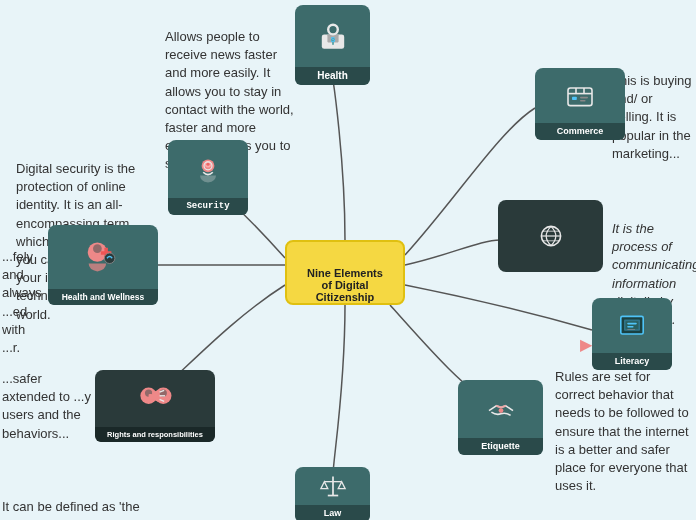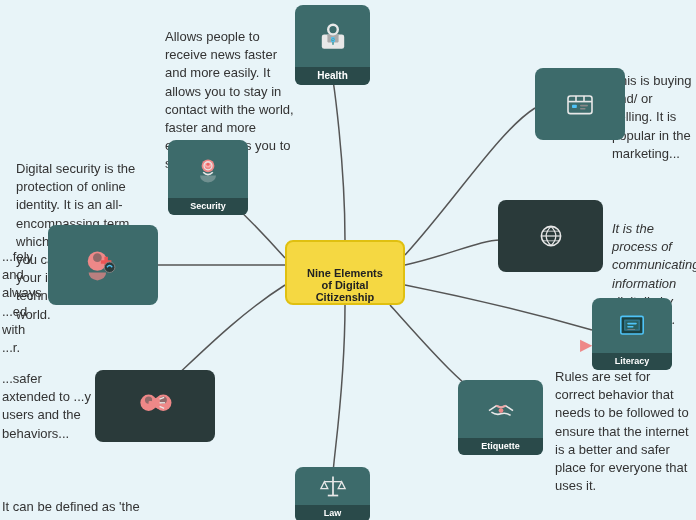--- a/index.html
+++ b/index.html
@@ -86,20 +86,21 @@
       width: 90px; height: 72px;
       background: #3d6b6b;
     }
     .node-commerce .label { background: #2a4a4a; }
 
     
     .node-security {
       left: 168px; top: 140px;
       width: 80px; height: 75px;
       background: #3d6b6b;
+      font-family: Liberation Mono, monospace;
     }
     .node-security .label { background: #2a4a4a; }
 
     
     .node-communication {
       left: 498px; top: 200px;
       width: 105px; height: 72px;
       background: #2a3a3a;
     }
     .node-communication .label { background: #1a2828; font-size: 8.5px; }
@@ -211,20 +212,21 @@
     <svg class="icon-svg" viewBox="0 0 40 40" fill="none">
       <rect x="5" y="10" width="30" height="22" rx="3" stroke="#e8e8e8" stroke-width="2" fill="none"></rect>
       <line x1="5" y1="17" x2="35" y2="17" stroke="#e8e8e8" stroke-width="2"></line>
       <line x1="15" y1="10" x2="15" y2="17" stroke="#e8e8e8" stroke-width="2"></line>
       <line x1="25" y1="10" x2="25" y2="17" stroke="#e8e8e8" stroke-width="2"></line>
       <rect x="10" y="21" width="6" height="4" rx="1" fill="#4fc3f7"></rect>
       <rect x="20" y="21" width="10" height="2" rx="1" fill="#888"></rect>
       <rect x="20" y="25" width="7" height="2" rx="1" fill="#888"></rect>
     </svg>
   </div>
+  <div class="label">Commerce</div>
 </div>
 
 <div class="node node-security">
   <div class="icon-area">
     <svg class="icon-svg" viewBox="0 0 40 40" fill="none">
       <circle cx="20" cy="16" r="8" fill="#e88"></circle>
       <circle cx="20" cy="14" r="4" fill="#faa"></circle>
       <circle cx="20" cy="14" r="2" fill="#e66"></circle>
       <path d="M14 24 Q20 30 26 24" stroke="#e8e8e8" stroke-width="2" fill="none"></path>
       <circle cx="20" cy="16" r="5" stroke="#e8e8e8" stroke-width="1.5" fill="none"></circle>
@@ -251,20 +253,21 @@
   <div class="icon-area">
     <svg viewBox="0 0 50 40" width="45" height="35" fill="none">
       <circle cx="18" cy="15" r="11" fill="#e88"></circle>
       <circle cx="18" cy="11" r="5" fill="#555" opacity="0.6"></circle>
       <path d="M8 28 Q8 35 18 37 Q28 35 28 28" fill="#e88" opacity="0.7"></path>
       <path d="M22 18 L22 14 L26 14 L26 10 L30 10 L30 14 L34 14 L34 18 L30 18 L30 22 L26 22 L26 18 Z" fill="#e55"></path>
       <circle cx="32" cy="22" r="6" fill="#2a3a3a" stroke="#888" stroke-width="1"></circle>
       <path d="M29 22 Q32 18 35 22" stroke="#4fc3f7" stroke-width="1.5" fill="none"></path>
     </svg>
   </div>
+  <div class="label">Health and Wellness</div>
 </div>
 
 <div class="node node-literacy">
   <div class="icon-area">
     <svg class="icon-svg" viewBox="0 0 40 40" fill="none">
       <rect x="6" y="8" width="28" height="22" rx="2" stroke="#4fc3f7" stroke-width="2" fill="#1a4040"></rect>
       <rect x="10" y="12" width="20" height="14" rx="1" fill="#4fc3f7" opacity="0.4"></rect>
       <rect x="12" y="14" width="16" height="10" fill="#2a6060"></rect>
       <rect x="14" y="16" width="12" height="2" rx="1" fill="#4fc3f7"></rect>
       <rect x="14" y="20" width="8" height="2" rx="1" fill="#4fc3f7"></rect>
@@ -282,20 +285,21 @@
       <circle cx="18" cy="11" r="4" fill="#555" opacity="0.6"></circle>
       <circle cx="34" cy="11" r="4" fill="#555" opacity="0.6"></circle>
 
       <path d="M22 10 L30 7 L30 21 L22 18 Z" fill="#e88"></path>
       <rect x="18" y="12" width="4" height="6" rx="1" fill="#e88"></rect>
       <path d="M30 10 L35 8" stroke="#e8e8e8" stroke-width="1.5"></path>
       <path d="M30 14 L36 14" stroke="#e8e8e8" stroke-width="1.5"></path>
       <path d="M30 18 L35 20" stroke="#e8e8e8" stroke-width="1.5"></path>
     </svg>
   </div>
+  <div class="label">Rights and responsibilities</div>
 </div>
 
 <div class="node node-etiquette">
   <div class="icon-area">
     <svg class="icon-svg" viewBox="0 0 40 40" fill="none">
 
       <path d="M5 22 L14 16 L20 18 L26 16 L35 22" stroke="#e8e8e8" stroke-width="2" fill="none"></path>
       <path d="M14 16 L20 18 L26 16" stroke="#e8a8a8" stroke-width="2.5" fill="none"></path>
       <path d="M8 24 C8 24 14 28 20 26 C26 24 32 28 32 28" stroke="#e8e8e8" stroke-width="2" fill="none"></path>
       <circle cx="20" cy="22" r="3" fill="#e88"></circle>

